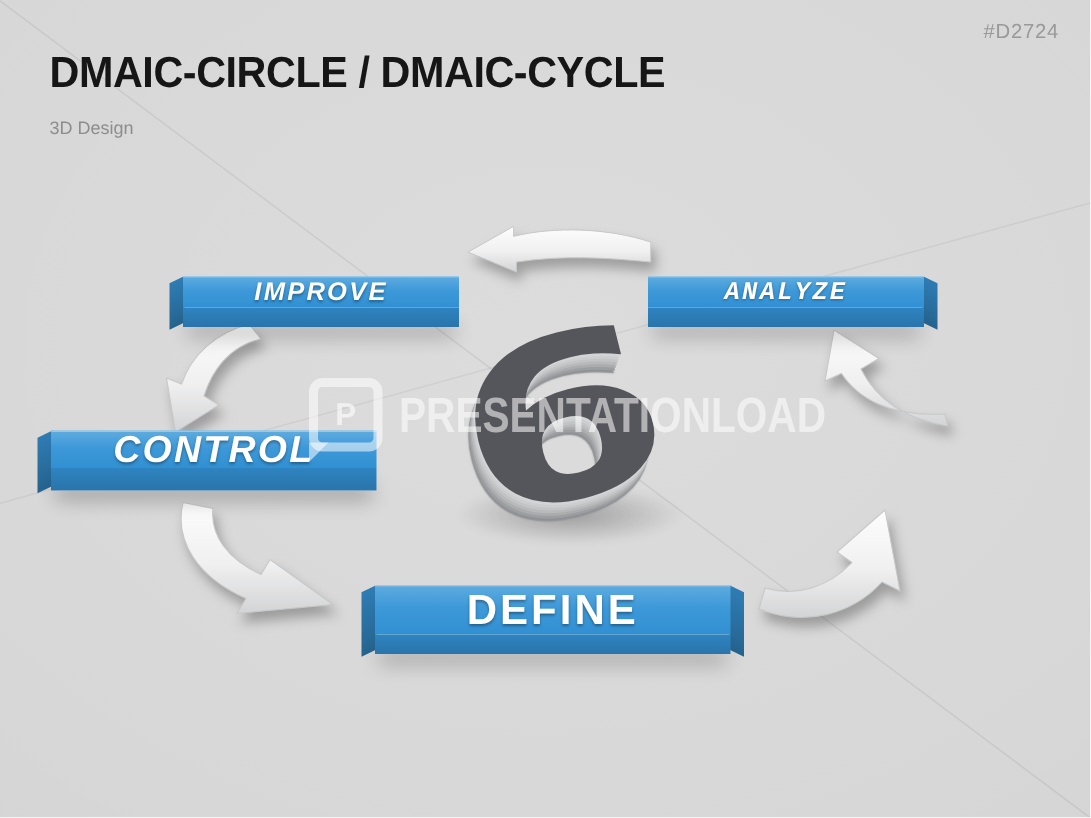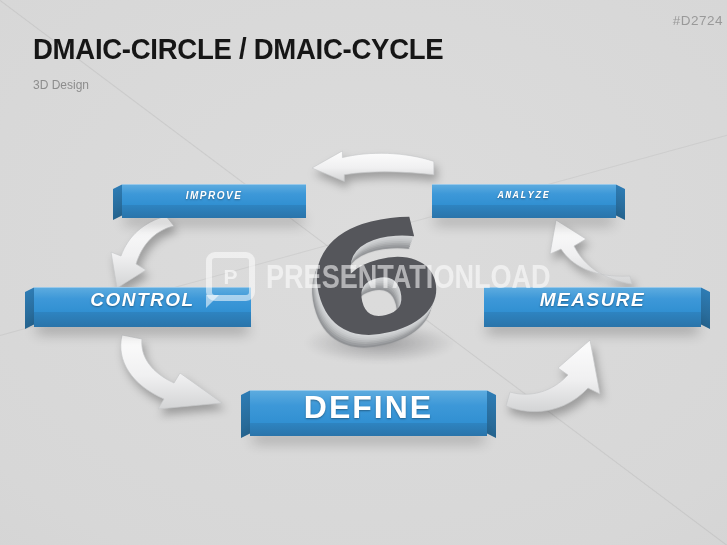--- a/index.html
+++ b/index.html
@@ -7,21 +7,21 @@
   .slide{
     position:relative;width:727px;height:545px;overflow:hidden;
     background:radial-gradient(120% 120% at 50% 42%, #dcdcdc 0%, #d7d7d7 55%, #cecece 100%);
   }
   
   .diag-line{position:absolute;height:1px;background:rgba(110,110,110,.14);transform-origin:left center;z-index:1;}
   .diag-line-1{left:0;top:0;width:910px;transform:rotate(36.85deg);}
   .diag-line-2{left:0;top:335px;width:755px;transform:rotate(-15.4deg);background:rgba(110,110,110,.10);}
 
   
-  .slide-code{position:absolute;top:13px;right:4px;font-size:13.5px;color:#999;letter-spacing:.5px;z-index:6;}
+  .slide-code{position:absolute;top:13px;right:21px;font-size:13.5px;color:#999;letter-spacing:.5px;z-index:6;}
   .title{position:absolute;left:33px;top:33px;margin:0;font-size:29px;font-weight:700;color:#161616;
          letter-spacing:-.3px;transform:scaleX(.95);transform-origin:left center;white-space:nowrap;z-index:6;}
   .subtitle{position:absolute;left:33px;top:78px;font-size:12px;color:#8d8d8d;z-index:6;}
 
   .diagram{position:absolute;inset:0;z-index:2;}
 
   
   .bar{position:absolute;z-index:4;}
   .bar-top{position:relative;display:flex;align-items:center;justify-content:center;
     background:linear-gradient(180deg,#5cabdf 0%,#3d98d8 45%,#3190d2 100%);
@@ -29,32 +29,32 @@
     text-shadow:0 1px 2px rgba(0,0,0,.35);}
   .bar-top.it{font-style:italic;}
   .bar-front{background:linear-gradient(180deg,#2e84c1 0%,#2a74aa 100%);
     box-shadow:0 9px 13px -3px rgba(0,0,0,.30);}
   .bar-end{position:absolute;top:0;background:linear-gradient(180deg,#2e7cb4,#26648f);z-index:-1;}
   .bar-end.left{left:-9px;width:10px;transform:skewY(-26deg);transform-origin:right center;}
   .bar-end.right{right:-9px;width:10px;transform:skewY(26deg);transform-origin:left center;}
 
   .bar-improve{left:122px;top:184px;width:184px;}
   .bar-analyze{left:432px;top:184px;width:184px;font-family:Liberation Mono, monospace;}
-  .bar-improve .bar-top,.bar-analyze .bar-top{height:20px;font-size:10px;letter-spacing:1.5px;}
+  .bar-improve .bar-top,.bar-analyze .bar-top{height:20px;font-size:17px;letter-spacing:1.5px;}
   .bar-improve .bar-front,.bar-analyze .bar-front{height:13px;}
   .bar-improve .bar-end,.bar-analyze .bar-end{height:31px;}
 
   .bar-control{left:34px;top:287px;width:217px;}
   .bar-measure{left:484px;top:287px;width:217px;}
-  .bar-control .bar-top,.bar-measure .bar-top{height:24px;font-size:19px;letter-spacing:1.5px;}
+  .bar-control .bar-top,.bar-measure .bar-top{height:24px;font-size:25px;letter-spacing:1.5px;}
   .bar-control .bar-front,.bar-measure .bar-front{height:15px;}
   .bar-control .bar-end,.bar-measure .bar-end{height:37px;}
 
   .bar-define{left:250px;top:390px;width:237px;}
-  .bar-define .bar-top{height:32px;font-size:32px;letter-spacing:2px;}
+  .bar-define .bar-top{height:32px;font-size:28px;letter-spacing:2px;}
   .bar-define .bar-front{height:13px;}
   .bar-define .bar-end{height:43px;}
 
   
   .arrow{position:absolute;z-index:2;filter:drop-shadow(3px 6px 4px rgba(0,0,0,.28));}
   .arrow path{fill:url(#arrowGrad);stroke:#c6c7c8;stroke-width:.7;}
   .arrow-top{left:303px;top:149px;width:136px;height:40px;}
   .arrow-left-up{left:108px;top:214px;width:72px;height:76px;}
   .arrow-left-down{left:116px;top:333px;width:112px;height:82px;}
   .arrow-right-down{left:502px;top:330px;width:112px;height:90px;}
@@ -154,27 +154,20 @@
     </div>
 
     <div class="bar bar-control">
       <div class="bar-end left"></div>
       <div class="bar-top it">
         <span>CONTROL</span>
       </div>
       <div class="bar-front"></div>
     </div>
 
-    <div class="bar bar-measure">
-      <div class="bar-end right"></div>
-      <div class="bar-top it">
-        <span>MEASURE</span>
-      </div>
-      <div class="bar-front"></div>
-    </div>
 
     <div class="bar bar-define">
       <div class="bar-end left"></div>
       <div class="bar-end right"></div>
       <div class="bar-top">
         <span>DEFINE</span>
       </div>
       <div class="bar-front"></div>
     </div>
 

